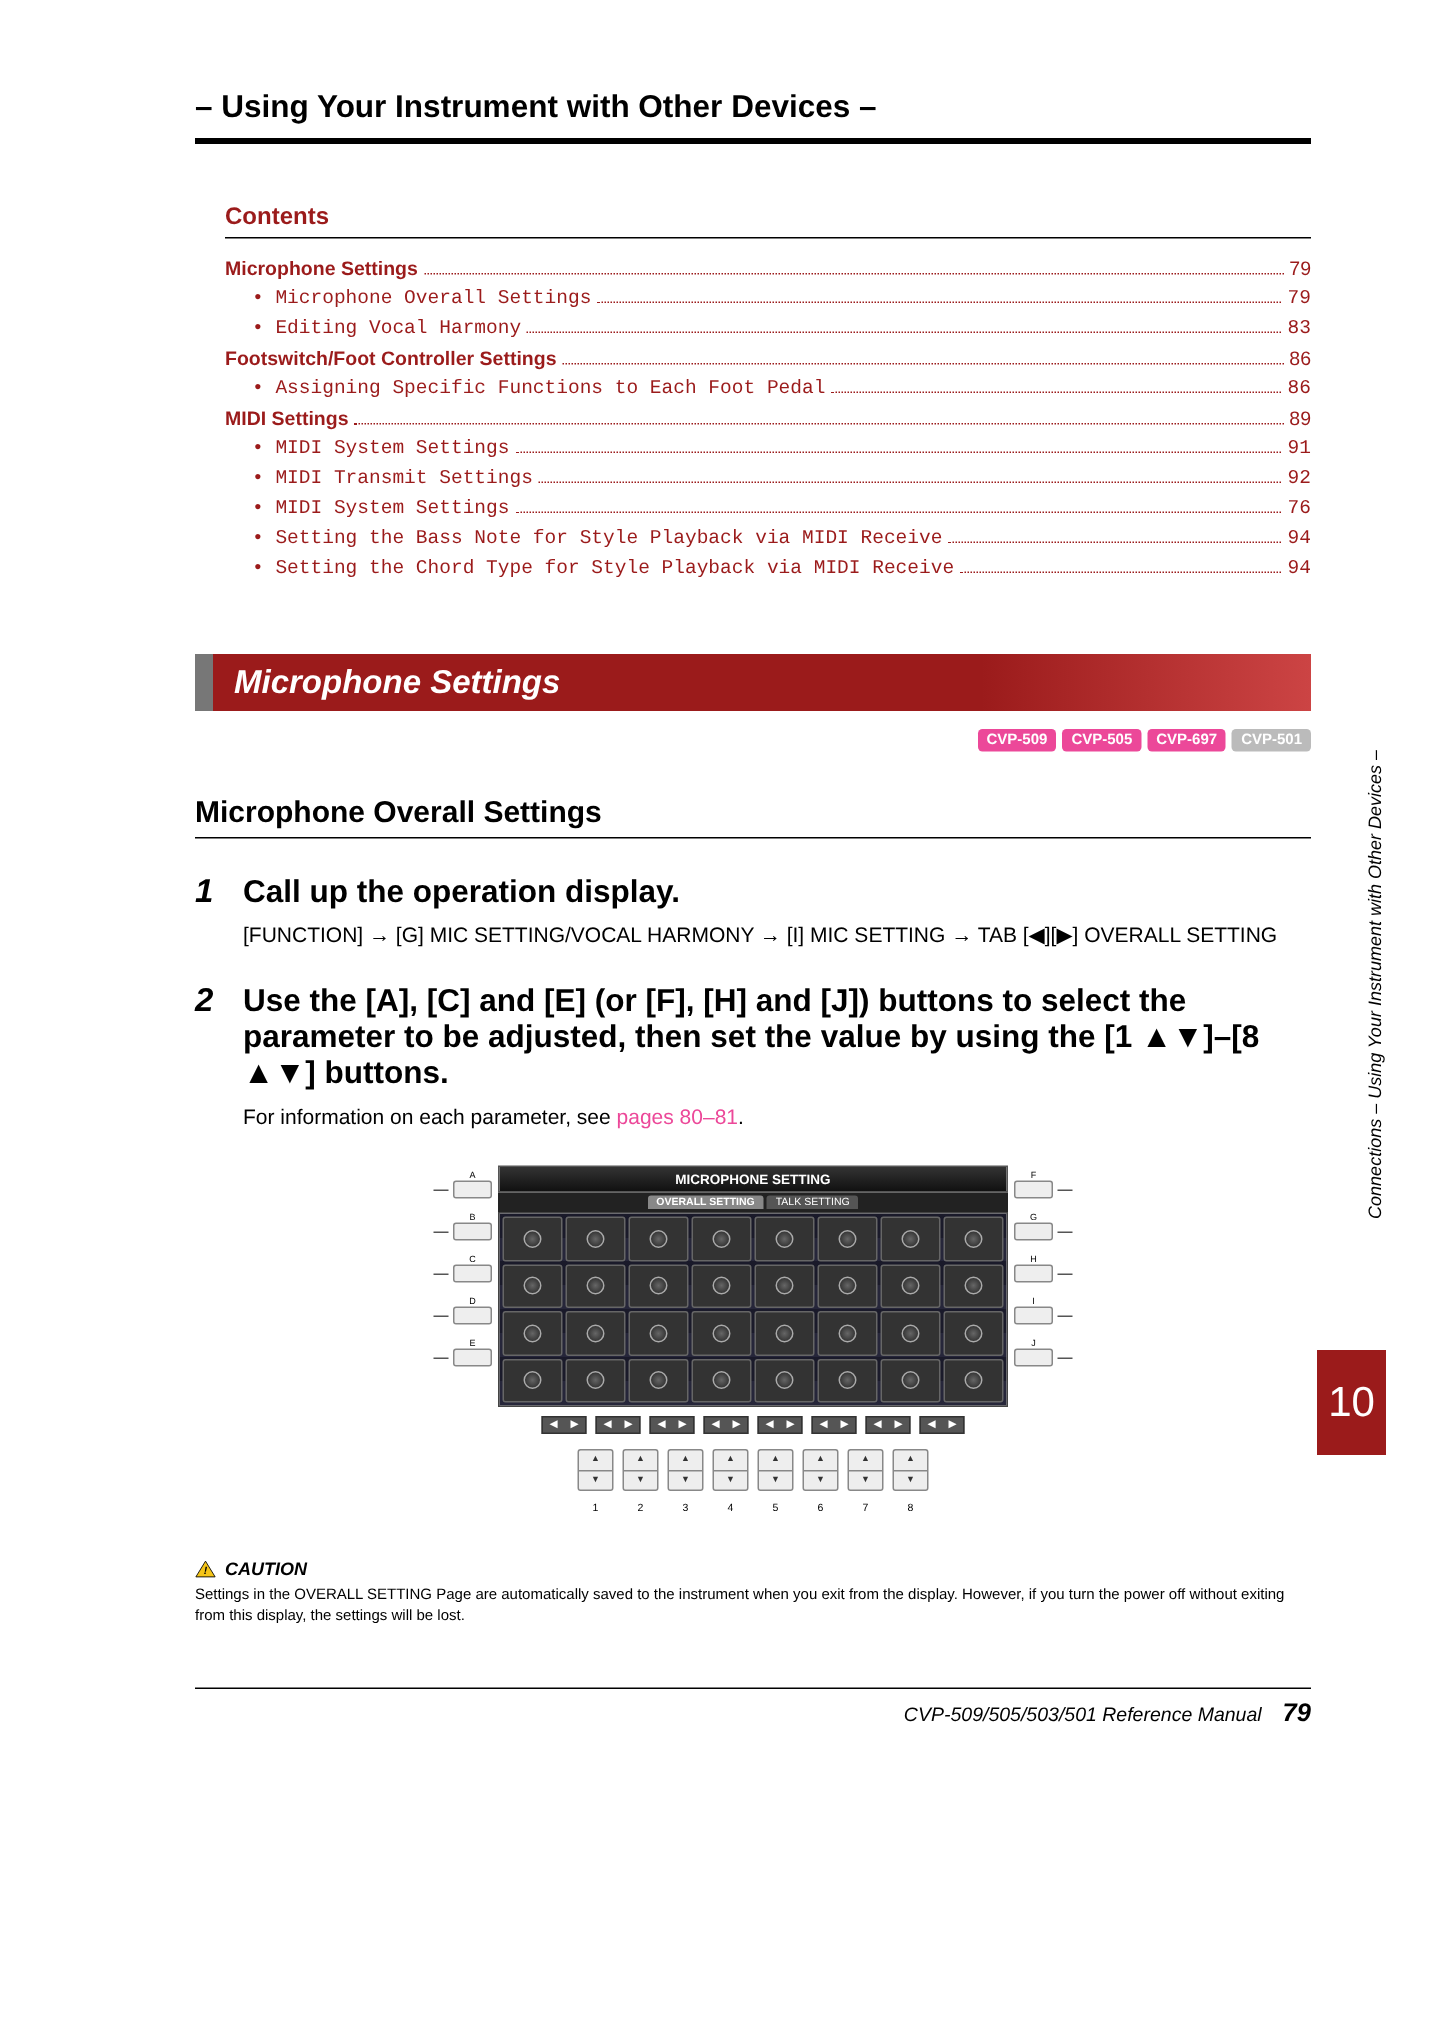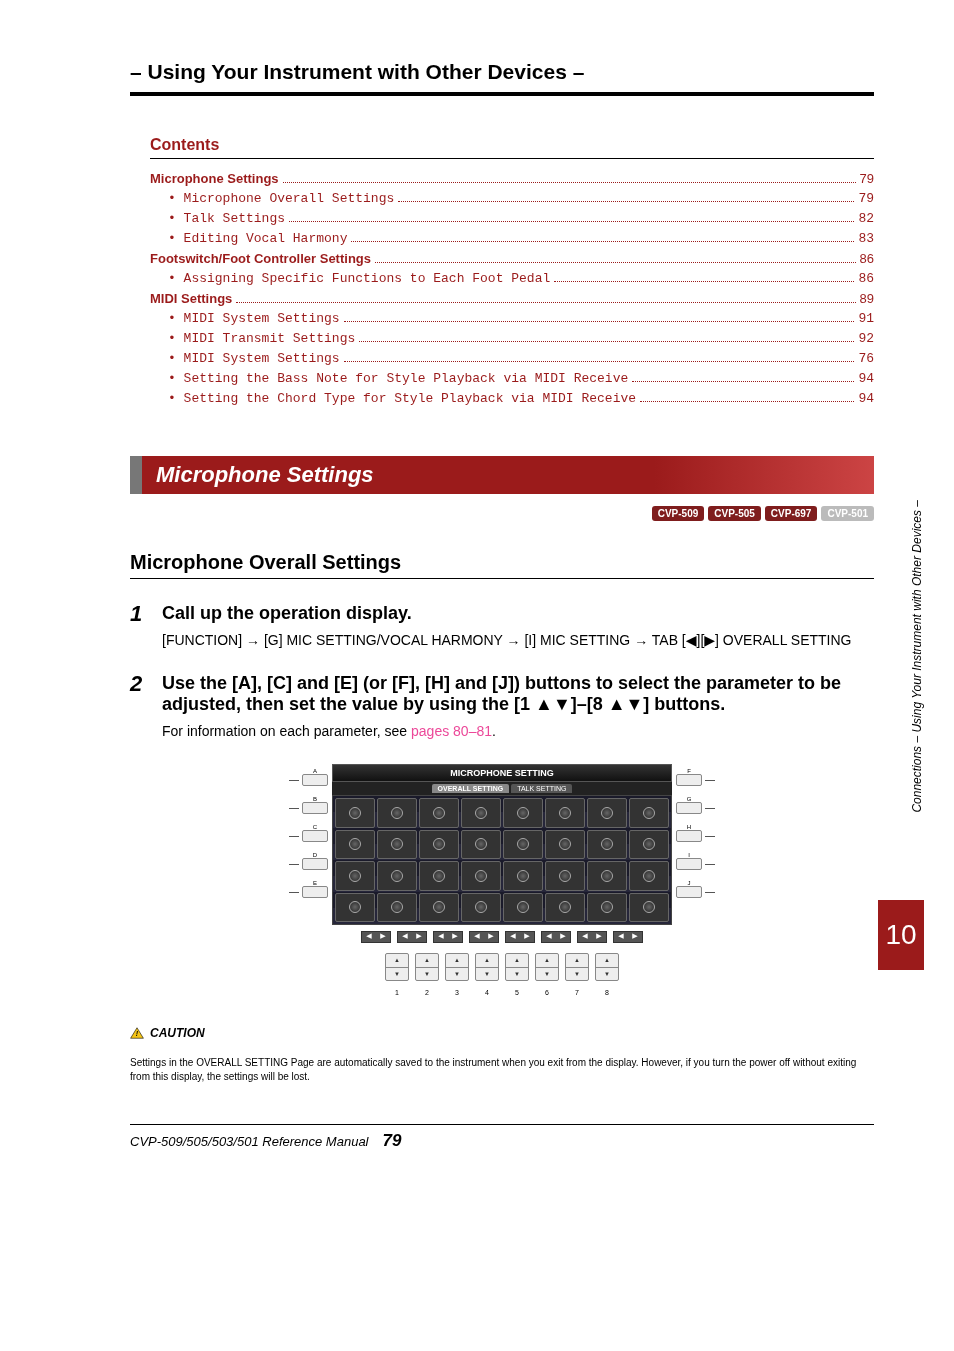--- a/index.html
+++ b/index.html
@@ -13,28 +13,28 @@
     .toc { margin-left: 20px; margin-bottom: 50px; }
     .toc-row { display: flex; align-items: baseline; font-size: 13px; margin-bottom: 5px; }
     .toc-row.bold .toc-label { font-weight: bold; }
     .toc-row.sub { padding-left: 18px; font-family: Liberation Mono, monospace; }
     .toc-label { white-space: nowrap; color: #9B1B1B; }
     .toc-row.bold .toc-label { color: #9B1B1B; }
     .toc-dots { flex: 1; border-bottom: 1px dotted #9B1B1B; margin: 0 4px 3px 4px; min-width: 20px; }
     .toc-page { color: #9B1B1B; white-space: nowrap; }
     .section-band { background: linear-gradient(90deg, #9B1B1B 0%, #9B1B1B 70%, #c44 100%); color: #fff; padding: 6px 14px; font-size: 22px; font-style: italic; font-weight: bold; margin-bottom: 12px; border-left: 12px solid #777; }
     .chips-row { display: flex; justify-content: flex-end; gap: 4px; margin-bottom: 30px; }
-    .chip { background: #7f1d1d; color: #fff; font-size: 10px; font-weight: bold; padding: 2px 6px; border-radius: 3px; }
+    .chip { background: #ec4899; color: #fff; font-size: 10px; font-weight: bold; padding: 2px 6px; border-radius: 3px; }
     .chip.dim { background: #bbb; color: #fff; }
     .h2 { font-size: 20px; font-weight: bold; color: #000; margin-bottom: 4px; }
     .h2-rule { border: 0; border-top: 1px solid #000; margin-bottom: 24px; }
     .step { display: flex; gap: 14px; margin-bottom: 22px; }
     .step-num { font-size: 22px; font-weight: bold; font-style: italic; color: #000; line-height: 1; min-width: 18px; }
     .step-body { flex: 1; }
-    .step-title { font-size: 18px; font-weight: bold; margin-bottom: 6px; }
+    .step-title { font-size: 21px; font-weight: bold; margin-bottom: 6px; }
     .step-text { font-size: 14px; font-family: Liberation Sans, sans-serif; line-height: 1.5; }
     .link { color: #ec4899; }
     .screenshot-wrap { display: flex; justify-content: center; margin: 10px 0 30px; }
     .screenshot { width: 400px; }
     .ss-top { background: linear-gradient(#333, #111); color: #fff; text-align: center; font-size: 9px; padding: 3px 0; font-weight: bold; border: 1px solid #555; }
     .ss-tabs { display:flex; justify-content:center; gap:2px; background:#222; padding:2px 40px; }
     .ss-tab { font-size:7px; color:#fff; background:#555; padding:1px 6px; border-radius:2px 2px 0 0; }
     .ss-tab.active { background:#888; color:#fff; font-weight:bold; }
     .ss-side { display:flex; flex-direction:column; gap:10px; justify-content:flex-start; padding-top:4px; }
     .ss-btn { width:26px; height:12px; background:#eee; border:1px solid #888; border-radius:2px; position:relative; }
@@ -47,25 +47,25 @@
     .ss-bottom { display:flex; justify-content:center; gap:6px; padding:8px 0; background:#fff; }
     .ss-dual { width:24px; height:28px; border:1px solid #888; border-radius:2px; background:#eee; display:flex; flex-direction:column; }
     .ss-dual div { flex:1; display:flex; align-items:center; justify-content:center; font-size:6px; color:#333; }
     .ss-dual div:first-child { border-bottom:1px solid #888; }
     .ss-num-row { display:flex; justify-content:center; gap:6px; }
     .ss-num { width:24px; text-align:center; font-size:7px; }
     .ss-arrows-row { display:flex; justify-content:center; gap:6px; margin-bottom:2px; }
     .ss-arrow-pair { width:30px; height:12px; background:#555; border:1px solid #333; display:flex; }
     .ss-arrow-pair span { flex:1; color:#fff; font-size:7px; text-align:center; }
     .caution-box { margin-top: 10px; }
-    .caution-head { display:flex; align-items:center; gap:6px; font-size:12px; font-weight:bold; font-style:italic; margin-bottom:16px; }
+    .caution-head { display:flex; align-items:center; gap:6px; font-size:12px; font-weight:bold; font-style:italic; margin-bottom:4px; }
     .caution-icon { width:14px; height:12px; }
     .caution-text { font-size:10px; font-weight:normal; line-height:1.4; }
     .footer-rule { border:0; border-top:1px solid #000; margin-top: 40px; }
-    .footer { display:flex; justify-content:flex-start; align-items:baseline; gap:14px; padding-top:6px; font-style:italic; font-size:13px; }
+    .footer { display:flex; justify-content:flex-end; align-items:baseline; gap:14px; padding-top:6px; font-style:italic; font-size:13px; }
     .footer .pnum { font-weight:bold; font-style:italic; font-size:17px; }
     .side-text { position:absolute; right:44px; top:500px; transform: rotate(-90deg); transform-origin: right top; font-style:italic; font-size:12px; white-space:nowrap; }
     .side-tab { position:absolute; right:30px; top:900px; width:46px; height:70px; background:#9B1B1B; color:#fff; display:flex; align-items:center; justify-content:center; font-size:28px; font-weight:300; }
   </style>
 </head>
 <body>
 
 <div class="page">
   <div class="subtitle">– Using Your Instrument with Other Devices –</div>
   <hr class="title-rule">
@@ -75,25 +75,20 @@
   <div class="toc" id="toc">
       <div class="toc-row bold">
         <span class="toc-label">Microphone Settings</span>
         <span class="toc-dots"></span>
         <span class="toc-page">79</span>
       </div>
       <div class="toc-row sub">
         <span class="toc-label">• Microphone Overall Settings</span>
         <span class="toc-dots"></span>
         <span class="toc-page">79</span>
-      </div>
-      <div class="toc-row sub">
-        <span class="toc-label">• Talk Settings</span>
-        <span class="toc-dots"></span>
-        <span class="toc-page">82</span>
       </div>
       <div class="toc-row sub">
         <span class="toc-label">• Editing Vocal Harmony</span>
         <span class="toc-dots"></span>
         <span class="toc-page">83</span>
       </div>
       <div class="toc-row bold">
         <span class="toc-label">Footswitch/Foot Controller Settings</span>
         <span class="toc-dots"></span>
         <span class="toc-page">86</span>

